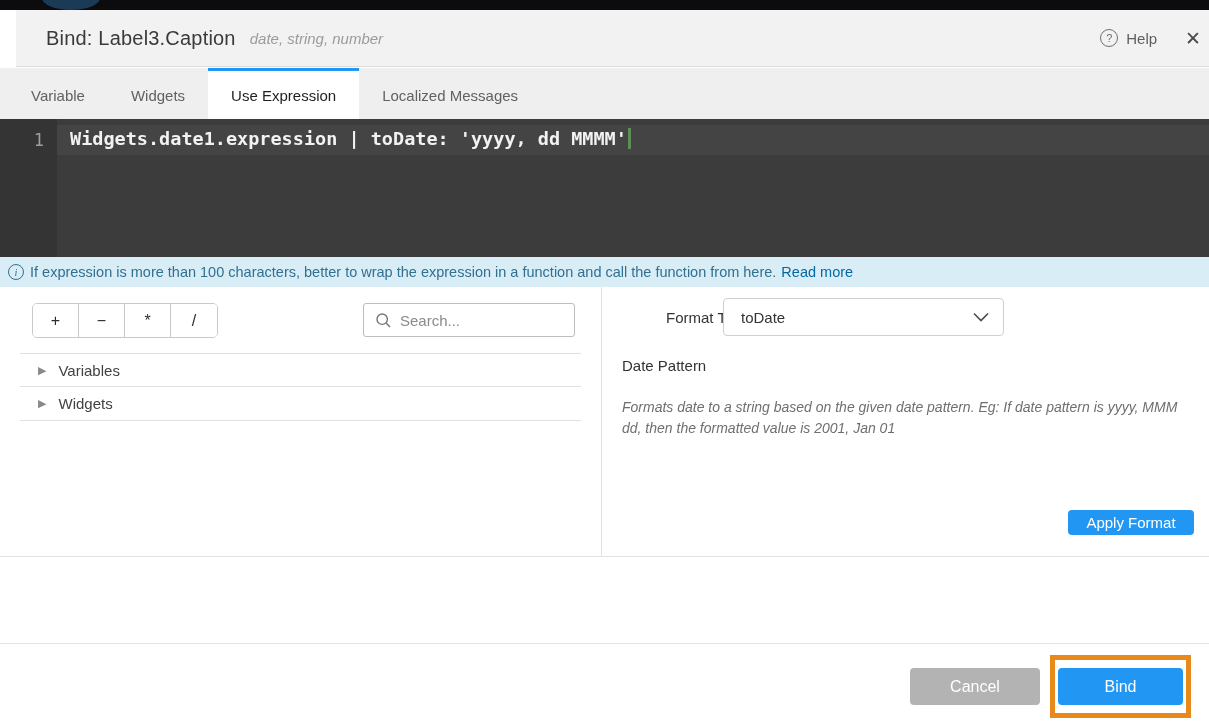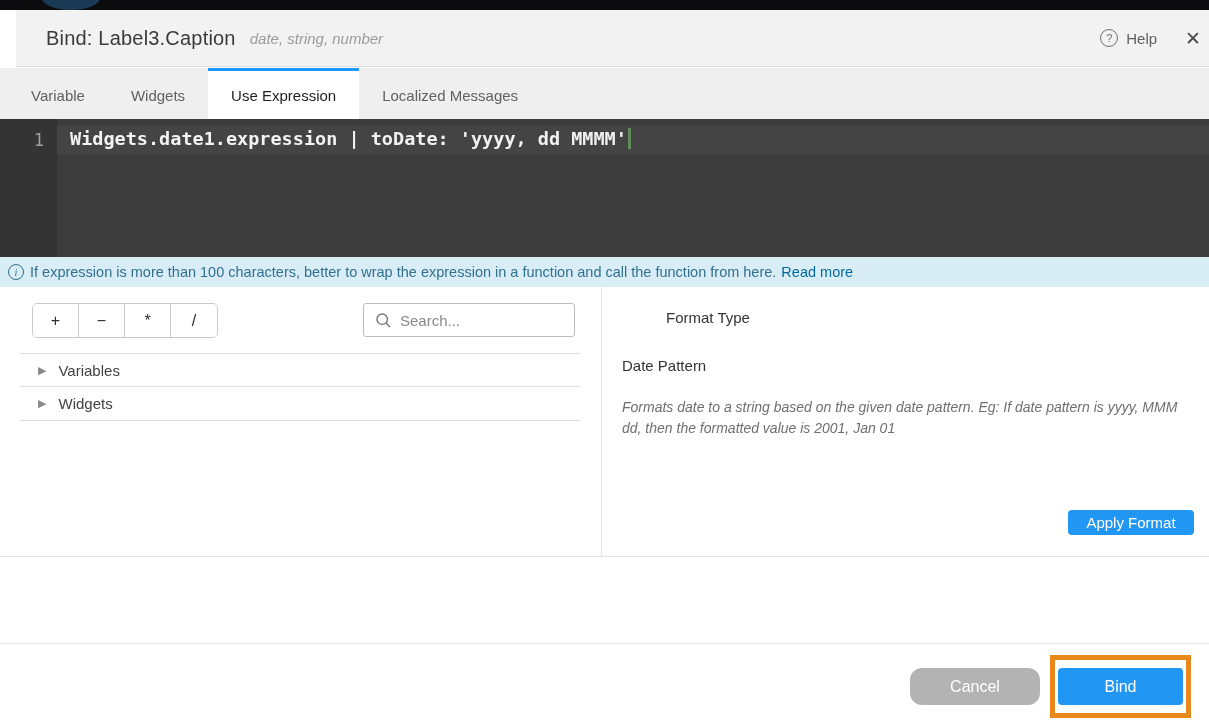--- a/index.html
+++ b/index.html
@@ -60,21 +60,21 @@
   .sel { position:absolute; left:723px; background:#fff; display:flex; align-items:center; font-size:15px; color:#333; padding-left:17px; }
   .sel-1 { top:11px; width:281px; height:38px; border:1px solid #cfcfcf; border-radius:4px; }
   .sel-2 { top:63px; width:282px; height:37px; border:2px solid #2196f3; border-radius:4px; }
   .sel .chev { position:absolute; right:14px; top:50%; transform:translateY(-50%); }
   .sel .tri-down { position:absolute; right:26px; top:50%; transform:translateY(-50%); width:0; height:0; border-left:6px solid transparent; border-right:6px solid transparent; border-top:8px solid #1c1c1c; }
   .desc { position:absolute; left:622px; top:110px; width:578px; font-size:14px; font-style:italic; color:#6f6f6f; line-height:21px; }
   .apply-btn { position:absolute; left:1068px; top:223px; width:126px; height:25px; background:#2196f3; color:#ffffff; font-size:15px; font-weight:500; border:none; border-radius:4px; cursor:pointer; font-family:"Liberation Sans", sans-serif; }
 
   
   .footer-sep { position:absolute; top:643px; left:0; width:1209px; height:1px; background:#e5e5e5; }
-  .cancel-btn { position:absolute; left:910px; top:668px; width:130px; height:37px; background:#b3b3b3; color:#ffffff; font-size:16px; border:none; border-radius:12px; cursor:pointer; font-family:"Liberation Sans", sans-serif; }
+  .cancel-btn { position:absolute; left:910px; top:668px; width:130px; height:37px; background:#b3b3b3; color:#ffffff; font-size:16px; border:none; border-radius:4px; cursor:pointer; font-family:"Liberation Sans", sans-serif; }
   .bind-highlight { position:absolute; left:1050px; top:655px; width:141px; height:63px; border:5px solid #e9891b; background:transparent; }
   .bind-btn { position:absolute; left:1058px; top:668px; width:125px; height:37px; background:#2196f3; color:#ffffff; font-size:16px; border:none; border-radius:4px; cursor:pointer; font-family:"Liberation Sans", sans-serif; }
 </style>
 </head>
 <body>
 
 <div class="screen">
 
   <div class="top-strip">
     <div class="blob"></div>
@@ -134,20 +134,26 @@
         <span class="tree-tri">▶</span>
         <span class="tree-label">Variables</span>
       </div>
       <div class="tree-row">
         <span class="tree-tri">▶</span>
         <span class="tree-label">Widgets</span>
       </div>
     </div>
 
     <span class="rp-label" style="top:22px;margin-left:44px;">Format Type</span>
+    <div class="sel sel-1">
+      <span>toDate</span>
+      <svg class="chev" width="16" height="10" viewBox="0 0 16 10">
+        <polyline points="1,1.5 8,8.5 15,1.5" fill="none" stroke="#4a4a4a" stroke-width="1.6"></polyline>
+      </svg>
+    </div>
 
     <span class="rp-label" style="top:70px;">Date Pattern</span>
 
     <p class="desc">Formats date to a string based on the given date pattern. Eg: If date pattern is yyyy, MMM dd, then the formatted value is 2001, Jan 01</p>
 
     <button class="apply-btn">Apply Format</button>
   </div>
 
   <div class="footer-sep"></div>
 

